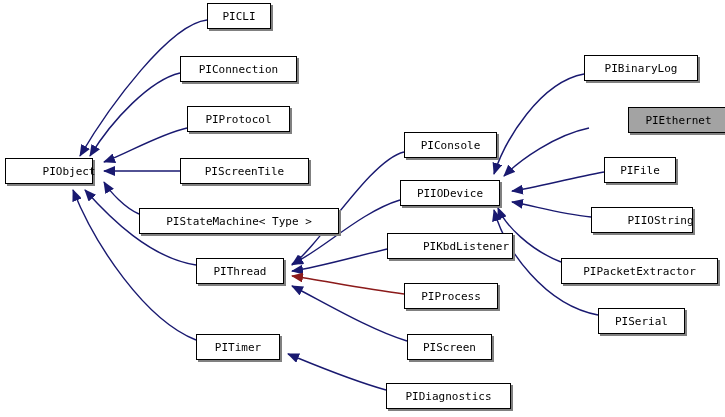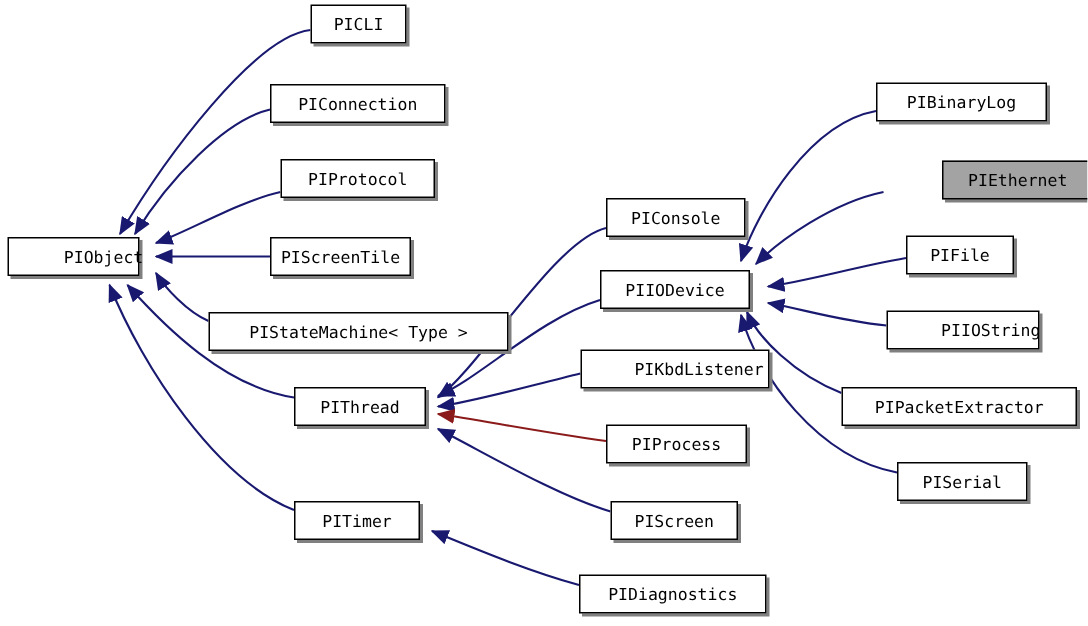--- a/index.html
+++ b/index.html
@@ -82,21 +82,21 @@
       </div>
       <div class="node" style="left: 207px; top: 3px; width: 64px; height: 26px; background: rgb(255, 255, 255); border-color: rgb(0, 0, 0); box-shadow: rgb(128, 128, 128) 2px 2px 0px 0px; color: rgb(0, 0, 0);">
         <span>PICLI</span>
       </div>
       <div class="node" style="left: 180px; top: 56px; width: 117px; height: 26px; background: rgb(255, 255, 255); border-color: rgb(0, 0, 0); box-shadow: rgb(128, 128, 128) 2px 2px 0px 0px; color: rgb(0, 0, 0);">
         <span>PIConnection</span>
       </div>
       <div class="node" style="left: 187px; top: 106px; width: 103px; height: 26px; background: rgb(255, 255, 255); border-color: rgb(0, 0, 0); box-shadow: rgb(128, 128, 128) 2px 2px 0px 0px; color: rgb(0, 0, 0);">
         <span>PIProtocol</span>
       </div>
-      <div class="node" style="left: 180px; top: 158px; width: 94px; height: 26px; background: rgb(255, 255, 255); border-color: rgb(0, 0, 0); box-shadow: rgb(128, 128, 128) 2px 2px 0px 0px; color: rgb(0, 0, 0);">
+      <div class="node" style="left: 180px; top: 158px; width: 129px; height: 26px; background: rgb(255, 255, 255); border-color: rgb(0, 0, 0); box-shadow: rgb(128, 128, 128) 2px 2px 0px 0px; color: rgb(0, 0, 0);">
         <span>PIScreenTile</span>
       </div>
       <div class="node" style="left: 139px; top: 208px; width: 200px; height: 26px; background: rgb(255, 255, 255); border-color: rgb(0, 0, 0); box-shadow: rgb(128, 128, 128) 2px 2px 0px 0px; color: rgb(0, 0, 0);">
         <span>PIStateMachine&lt; Type &gt;</span>
       </div>
       <div class="node" style="left: 196px; top: 258px; width: 88px; height: 26px; background: rgb(255, 255, 255); border-color: rgb(0, 0, 0); box-shadow: rgb(128, 128, 128) 2px 2px 0px 0px; color: rgb(0, 0, 0);">
         <span>PIThread</span>
       </div>
       <div class="node" style="left: 196px; top: 334px; width: 84px; height: 26px; background: rgb(255, 255, 255); border-color: rgb(0, 0, 0); box-shadow: rgb(128, 128, 128) 2px 2px 0px 0px; color: rgb(0, 0, 0);">
         <span>PITimer</span>

